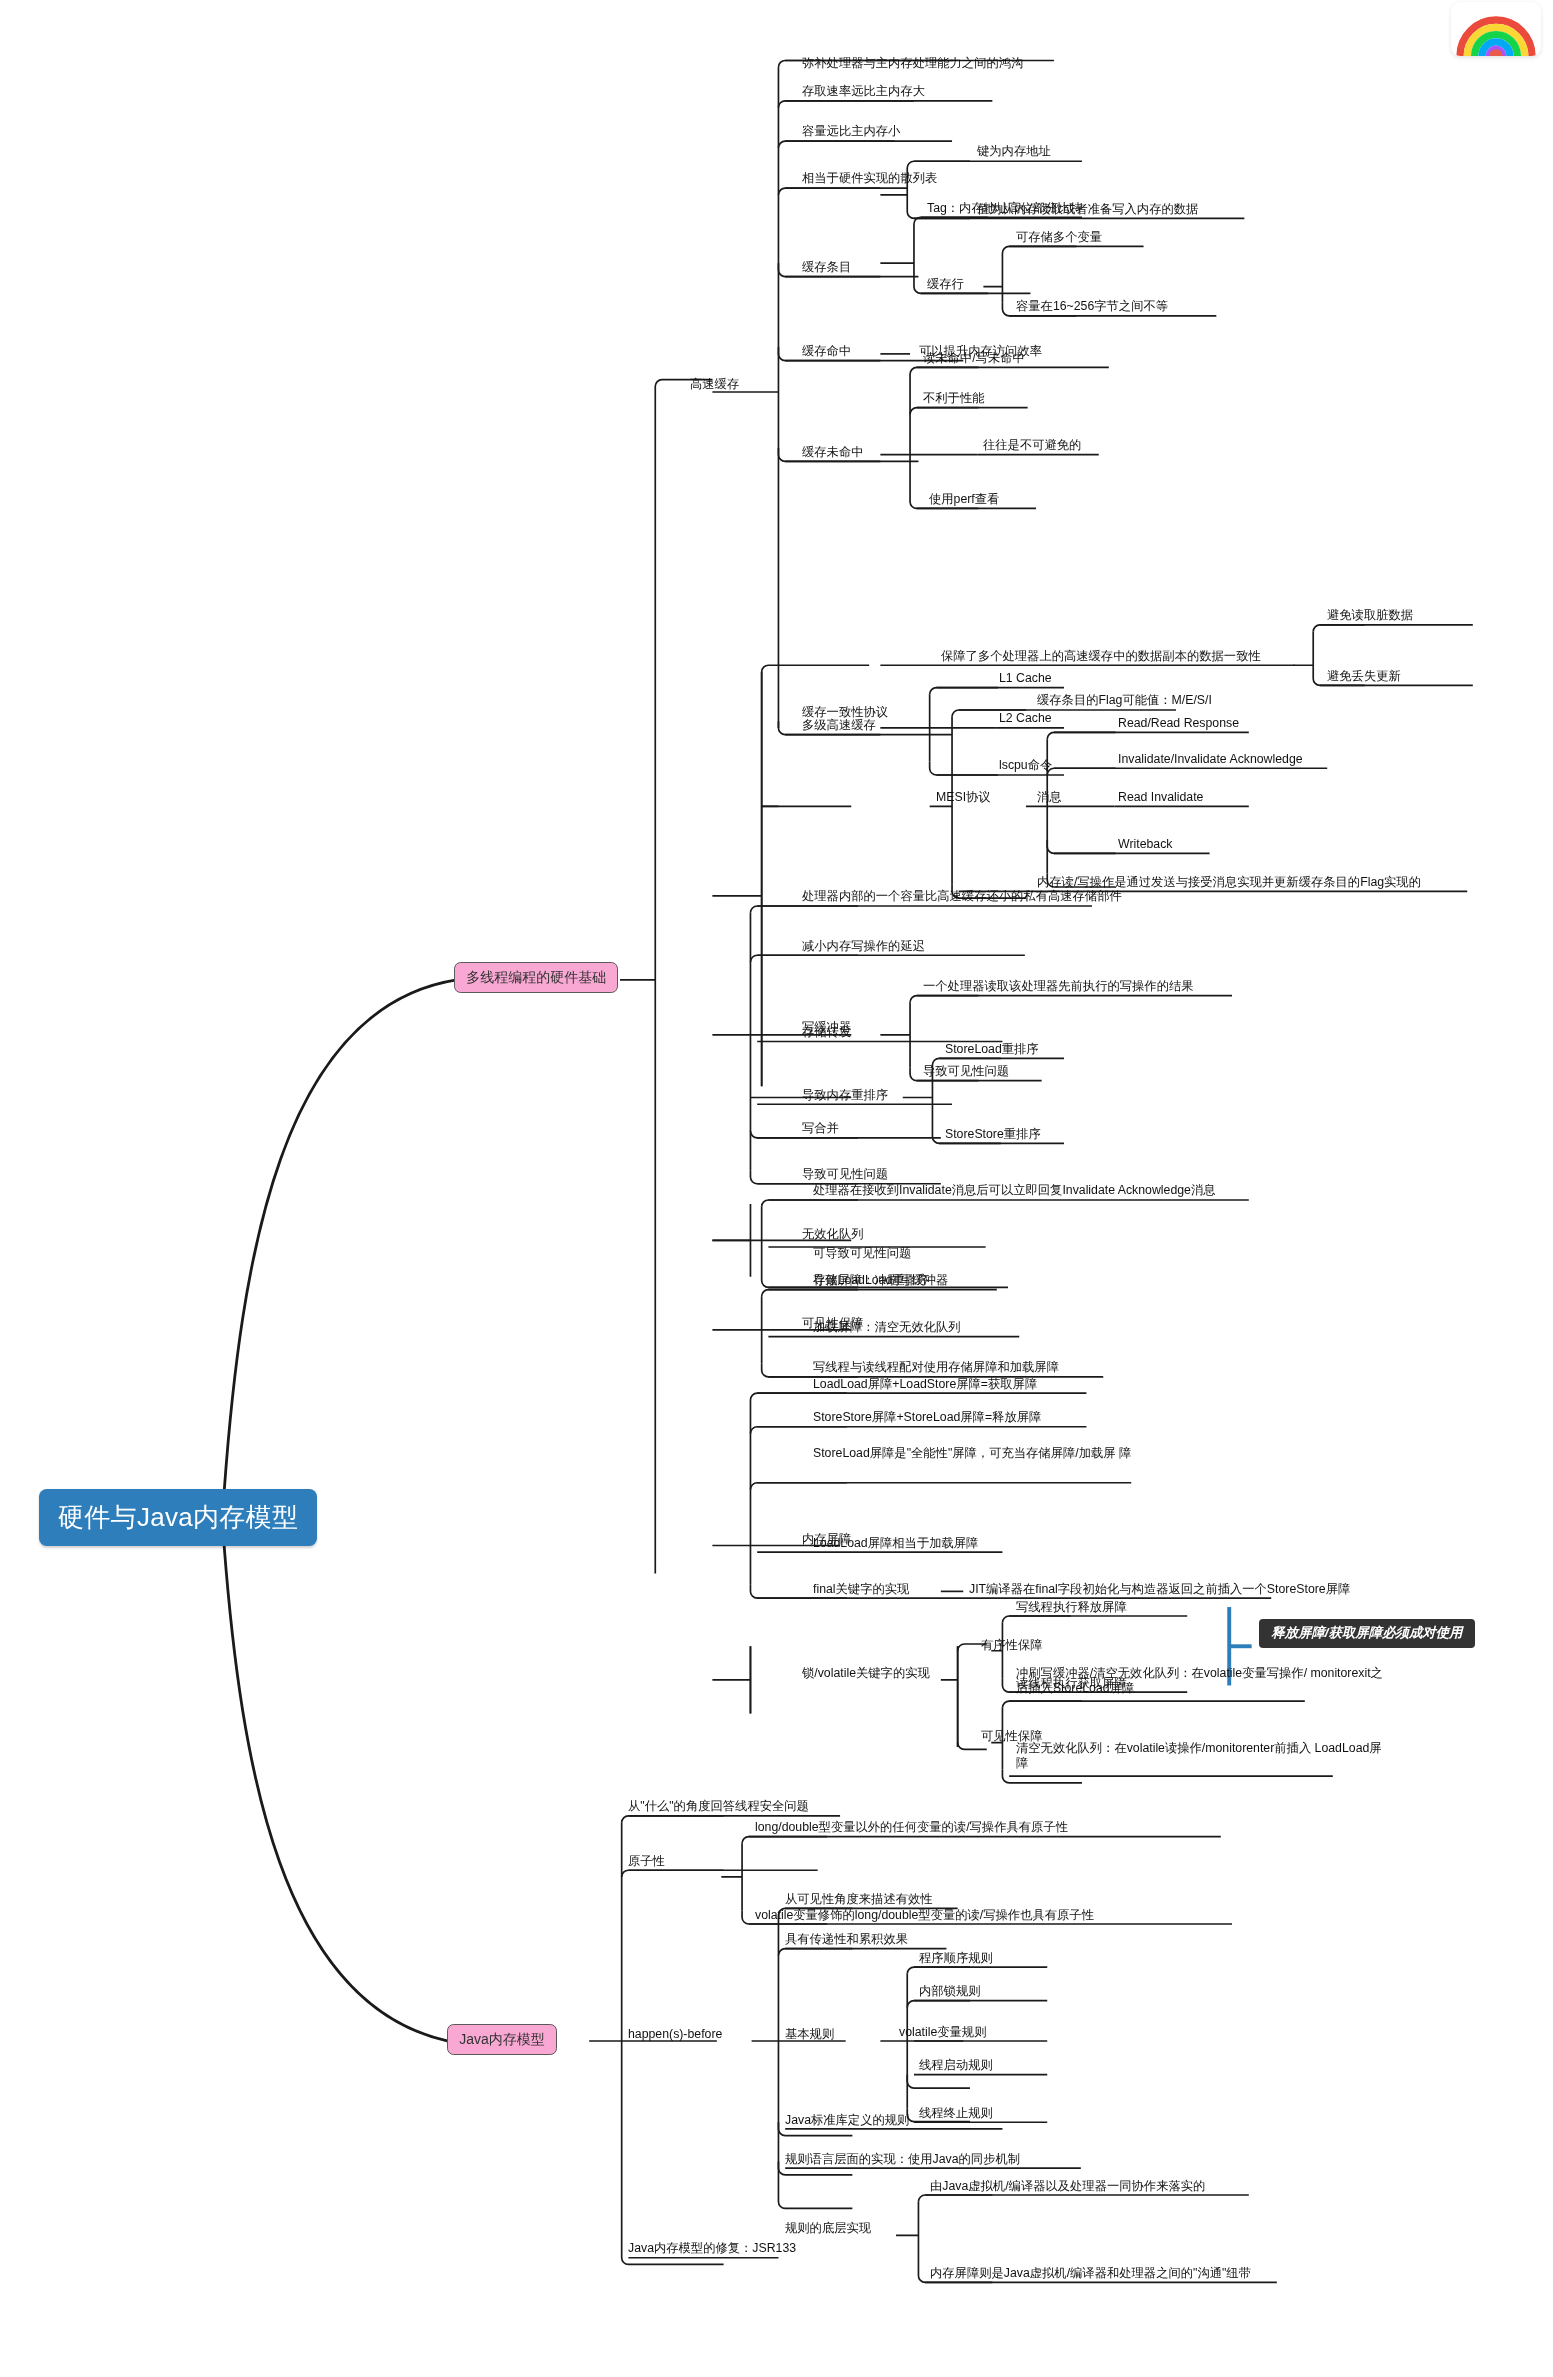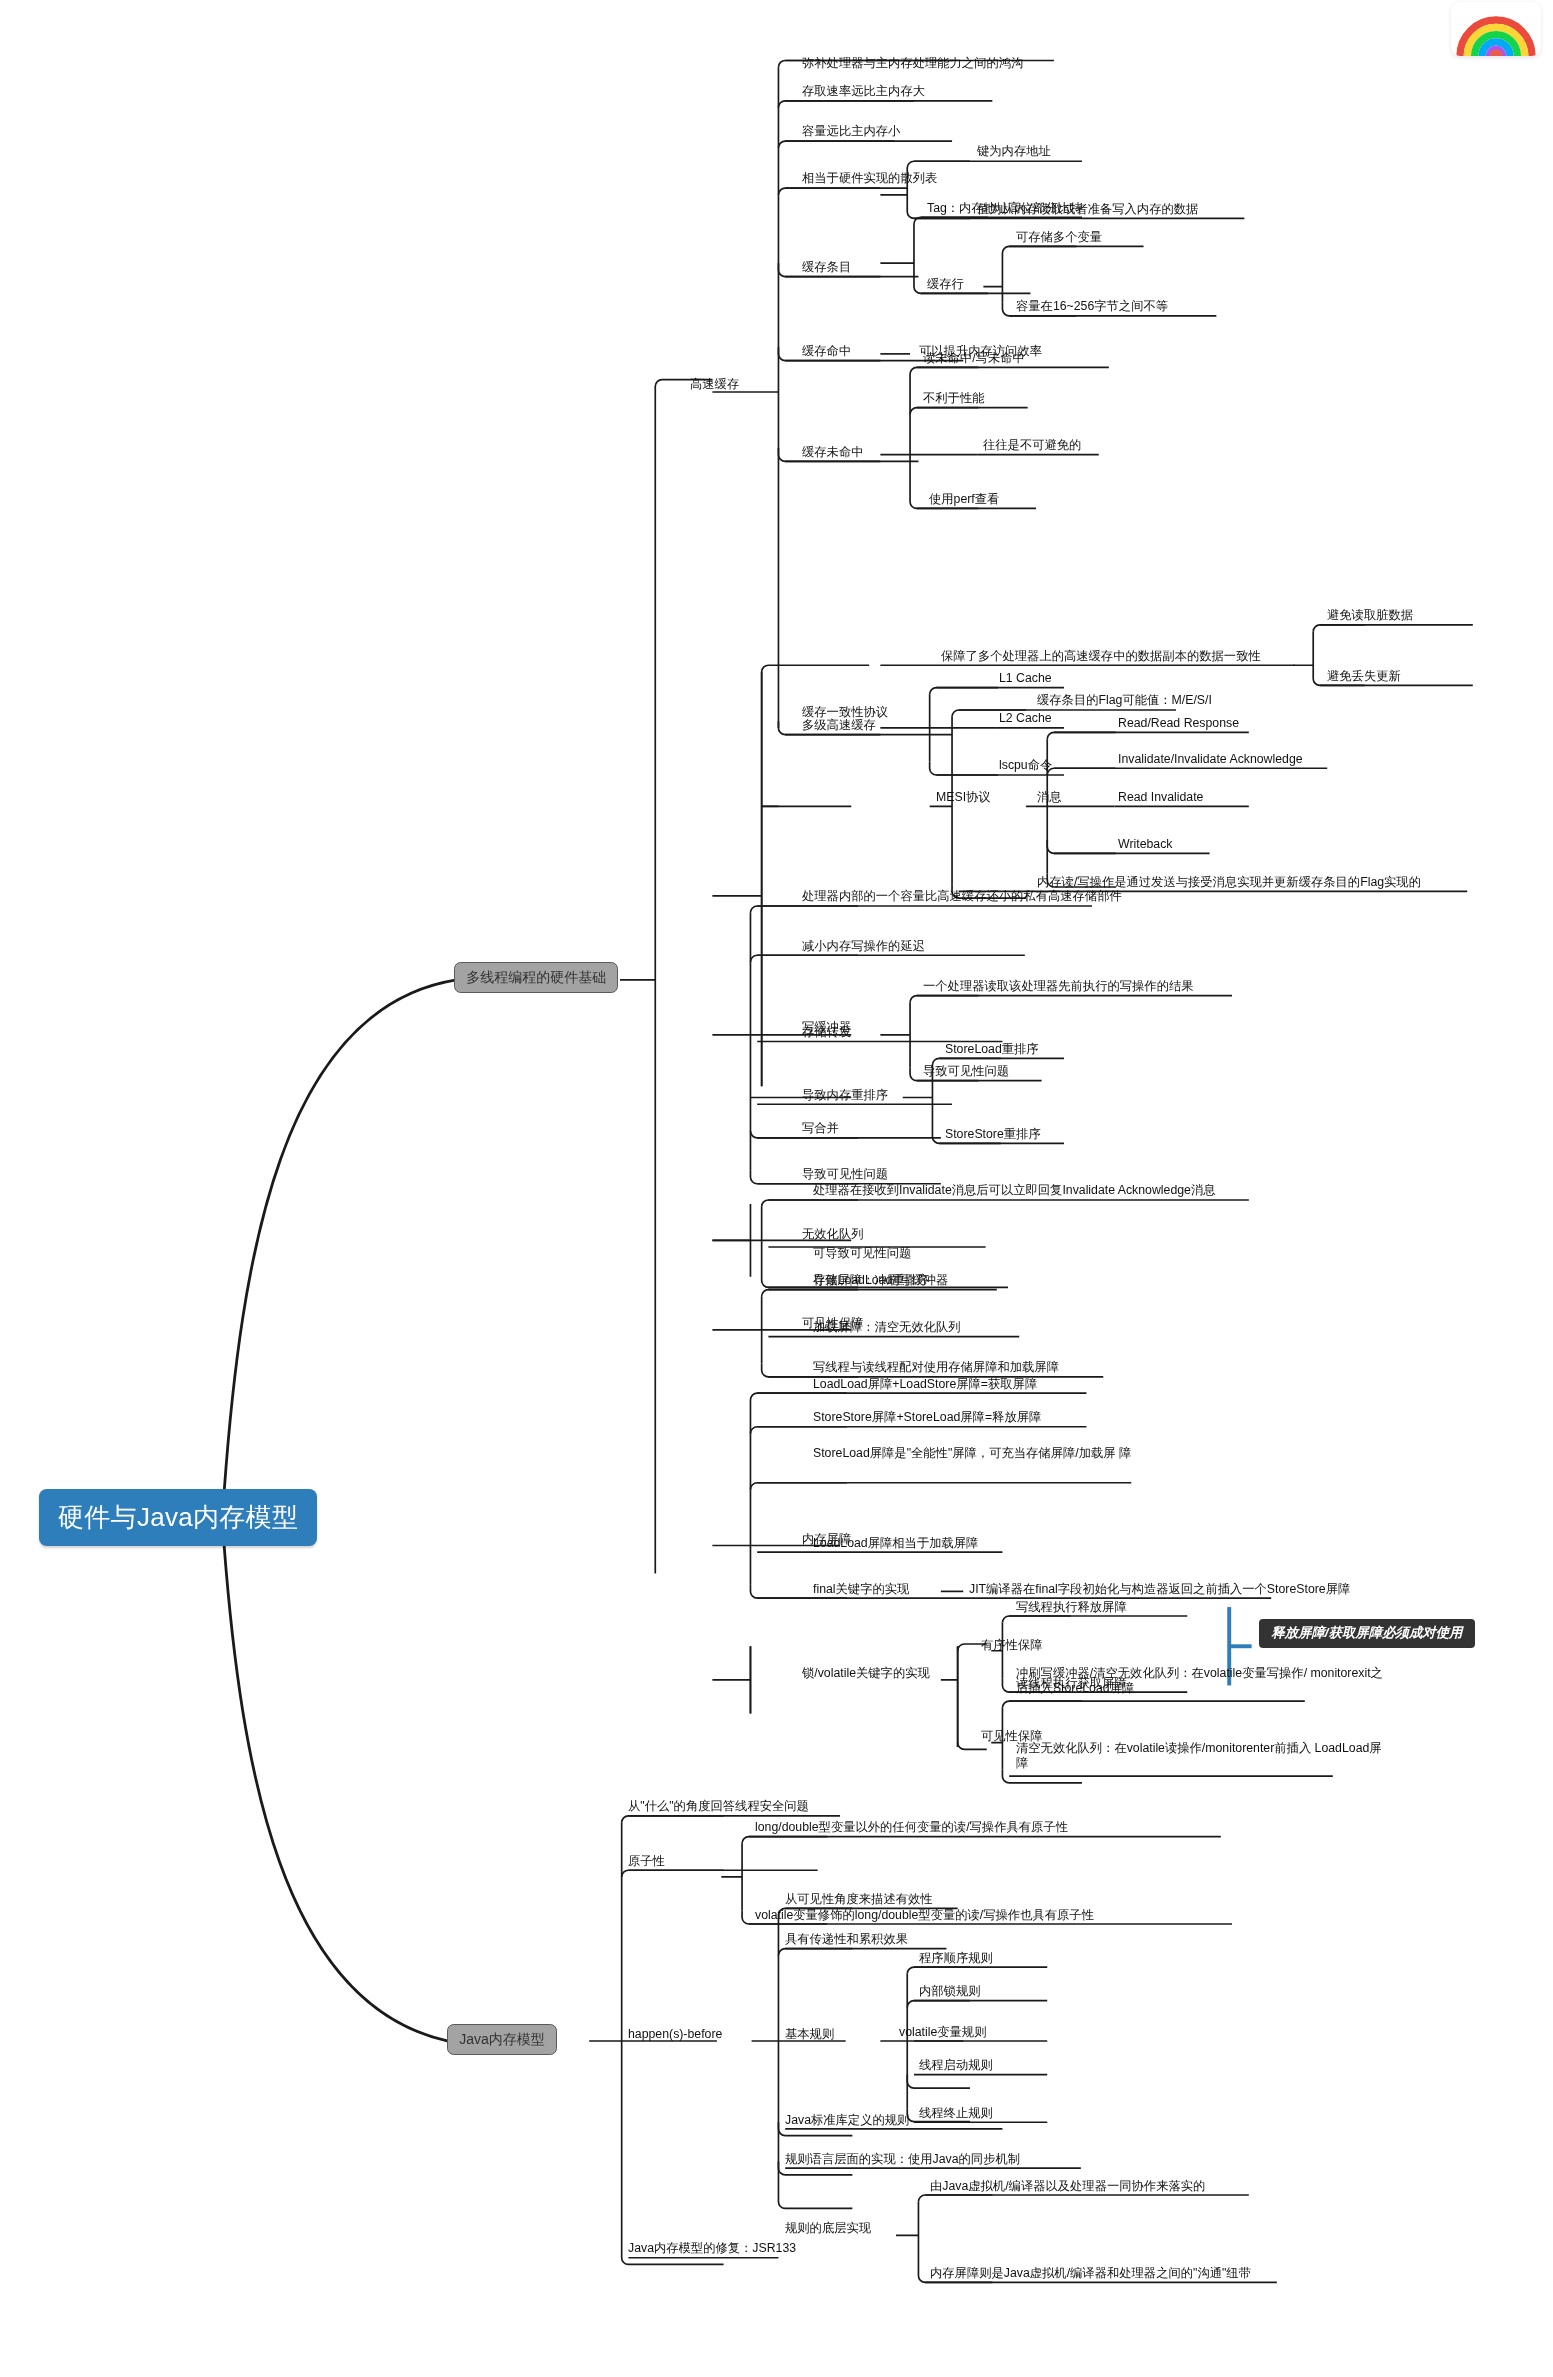--- a/index.html
+++ b/index.html
@@ -13,21 +13,21 @@
   .node{position:absolute;white-space:pre;line-height:1.25;}
 
   
   .root{
     background:#2e7ebb;color:#fff;border-radius:7.8px;
     font-size:26px;padding:12.3px 19px;
     box-shadow:0 1.1px 2.2px rgba(0,0,0,.18);
     letter-spacing:0.3px;
   }
   .branch{
-    background:#a3a3a3;color:#333;border:1.1px solid #5a5a5a;border-radius:6.7px;
+    background:#f9a8d4;color:#333;border:1.1px solid #5a5a5a;border-radius:6.7px;
     font-size:14px;padding:5.6px 11.2px;
   }
   .leaf{font-size:12.3px;color:#111;}
   .leaf.wrap{white-space:normal;}
   .callout{
     background:#333333;color:#ffffff;border-radius:4px;
     font-size:13.4px;font-style:italic;font-weight:bold;padding:6.2px 12.3px;
     white-space:pre;
   }
 

